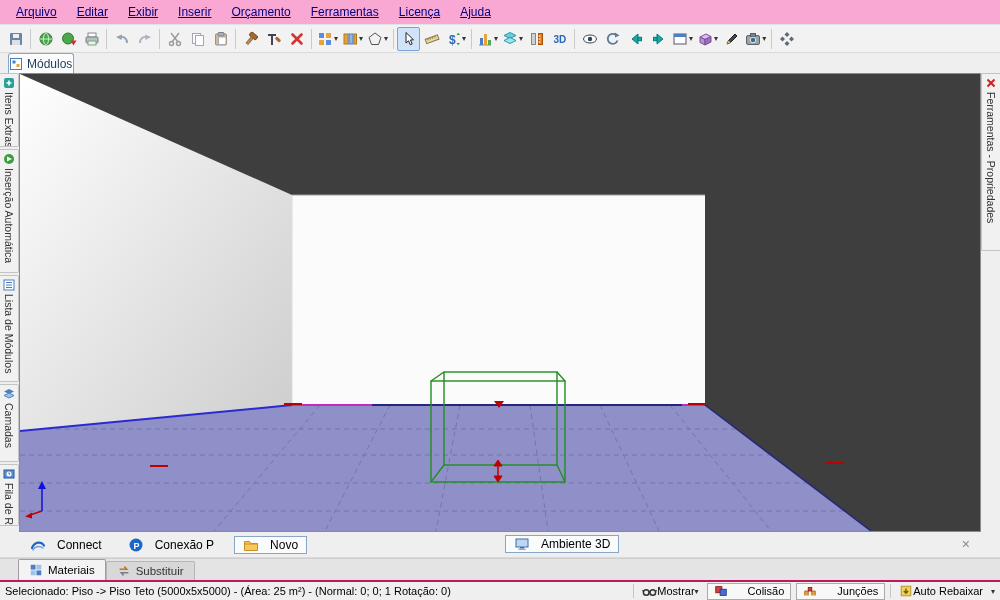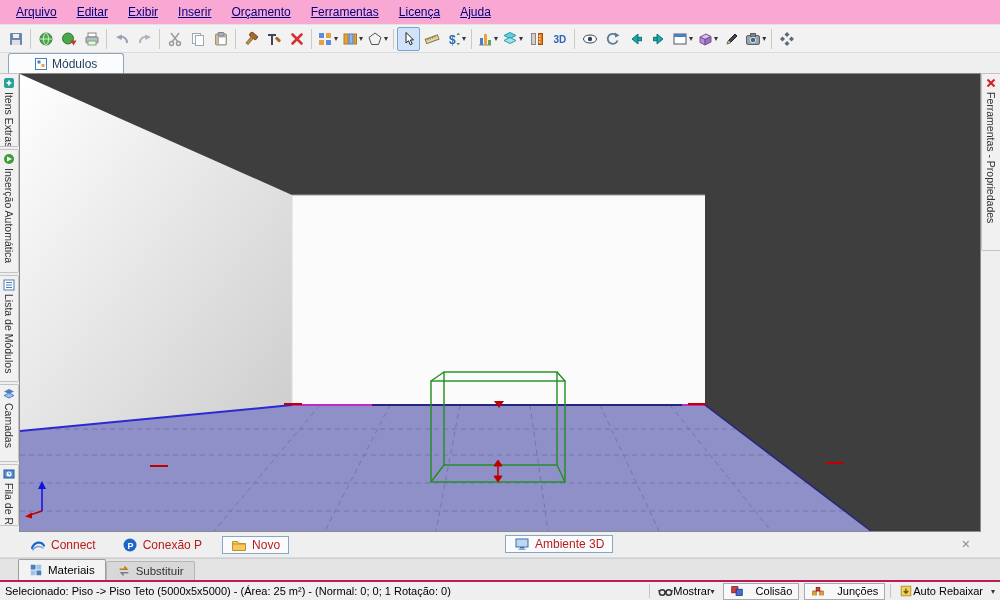--- a/index.html
+++ b/index.html
@@ -14,54 +14,54 @@
   
   .toolbar{position:absolute;top:25px;left:0;right:0;height:28px;background:#F2F2F2;display:flex;align-items:center;padding:0 4px;border-bottom:1px solid #DBDBDB;}
   .tbtn{height:24px;min-width:23px;display:flex;align-items:center;justify-content:center;border:1px solid transparent;border-radius:2px;padding:0 1px;}
   .tbtn.pressed{background:#CFE4FA;border-color:#7DA2CE;}
   .tbtn .dd{font-size:8px;color:#333;margin-left:1px;line-height:1;}
   .tsep{width:1px;height:20px;background:#C9C9C9;margin:0 3px;flex:0 0 auto;}
   .icon16{width:16px;height:16px;display:block;}
 
   
   .tabstrip{position:absolute;top:53px;left:0;right:0;height:20px;background:#EFEFEF;}
-  .modulos-tab{position:absolute;left:8px;top:0;height:20px;display:flex;align-items:center;gap:5px;padding:0 26px;background:#FBFCFE;border:1px solid #8CA8C0;border-bottom:none;border-radius:3px 3px 0 0;color:#1F3B57;}
+  .modulos-tab{position:absolute;left:8px;top:0;height:20px;display:flex;align-items:center;gap:5px;padding:0 1px;background:#FBFCFE;border:1px solid #8CA8C0;border-bottom:none;border-radius:3px 3px 0 0;color:#1F3B57;}
 
   
   .left-strip{position:absolute;left:0;top:73px;width:19px;height:459px;background:#EFEFEF;display:flex;flex-direction:column;}
   .right-strip{position:absolute;right:0;top:73px;width:19px;height:459px;background:#EFEFEF;display:flex;flex-direction:column;align-items:stretch;}
   .vtab{display:flex;flex-direction:column;align-items:center;border:1px solid #C3C3C3;background:#F1F1F1;padding:3px 0;margin-bottom:2px;overflow:hidden;flex:0 0 auto;}
   .left-strip .vtab{border-left:none;border-radius:0 2px 2px 0;}
   .right-strip .vtab{border-right:none;border-radius:2px 0 0 2px;}
   .vicon{width:12px;height:12px;margin-bottom:3px;flex:0 0 auto;}
   .vlabel{writing-mode:vertical-rl;text-orientation:mixed;font-size:10.5px;color:#333;white-space:nowrap;}
 
   
   .viewport{position:absolute;left:19px;top:73px;width:962px;height:459px;border:1px solid #8A8A8A;background:#3E3E3E;cursor:default;}
 
   
   .bottom-tabs{position:absolute;left:0;right:0;top:532px;height:26px;background:#EFEFEF;display:flex;align-items:center;padding-left:24px;border-bottom:1px solid #DADADA;}
-  .btab{display:flex;align-items:center;gap:5px;padding:2px 6px;margin-right:14px;color:#b91c1c;}
+  .btab{display:flex;align-items:center;gap:11px;padding:2px 6px;margin-right:14px;color:#000000;}
   .btab.boxed{border:1px solid #89A6C6;background:#FAFBFD;height:18px;padding:1px 8px;margin-right:0;}
   .ambiente-box{position:absolute;left:505px;top:3px;}
   .close-x{position:absolute;right:30px;top:5px;color:#8A8A8A;font-size:14px;line-height:14px;cursor:default;}
   .icon14{width:16px;height:16px;display:block;}
 
   
   .material-tabs{position:absolute;left:0;right:0;top:558px;height:22px;background:#E4E4E4;border-top:1px solid #CFCFCF;display:flex;align-items:flex-end;padding-left:18px;}
   .mtab{display:flex;align-items:center;gap:5px;padding:0 10px;font-size:11.5px;border-radius:2px 2px 0 0;}
   .mtab.active{background:#F3F3F3;border:1px solid #9E9E9E;border-bottom:none;height:21px;}
   .mtab.inactive{background:#D8D8D8;border:1px solid #B5B5B5;border-bottom:none;height:19px;color:#333;}
 
   
   .statusbar{position:absolute;left:0;right:0;top:580px;height:20px;background:#EFEFEF;border-top:2px solid #be185d;display:flex;align-items:center;font-size:11px;padding:0 5px;}
   .sb-left{white-space:nowrap;}
   .sb-right{margin-left:auto;display:flex;align-items:center;gap:5px;}
   .sb-plain{display:flex;align-items:center;padding:0 3px;white-space:nowrap;}
-  .sb-btn{display:flex;align-items:center;gap:12px;border:1px solid #ABABAB;background:#F8F8F8;padding:1px 6px;height:17px;white-space:nowrap;}
+  .sb-btn{display:flex;align-items:center;gap:20px;border:1px solid #ABABAB;background:#F8F8F8;padding:1px 6px;height:17px;white-space:nowrap;}
   .sb-sep{width:1px;height:14px;background:#C5C5C5;}
   .sb-dd{font-size:8px;color:#333;}
 </style>
 </head>
 <body>
 
 <div class="app">
 
   <div class="menubar">
     <span class="menu-item">Arquivo</span>

